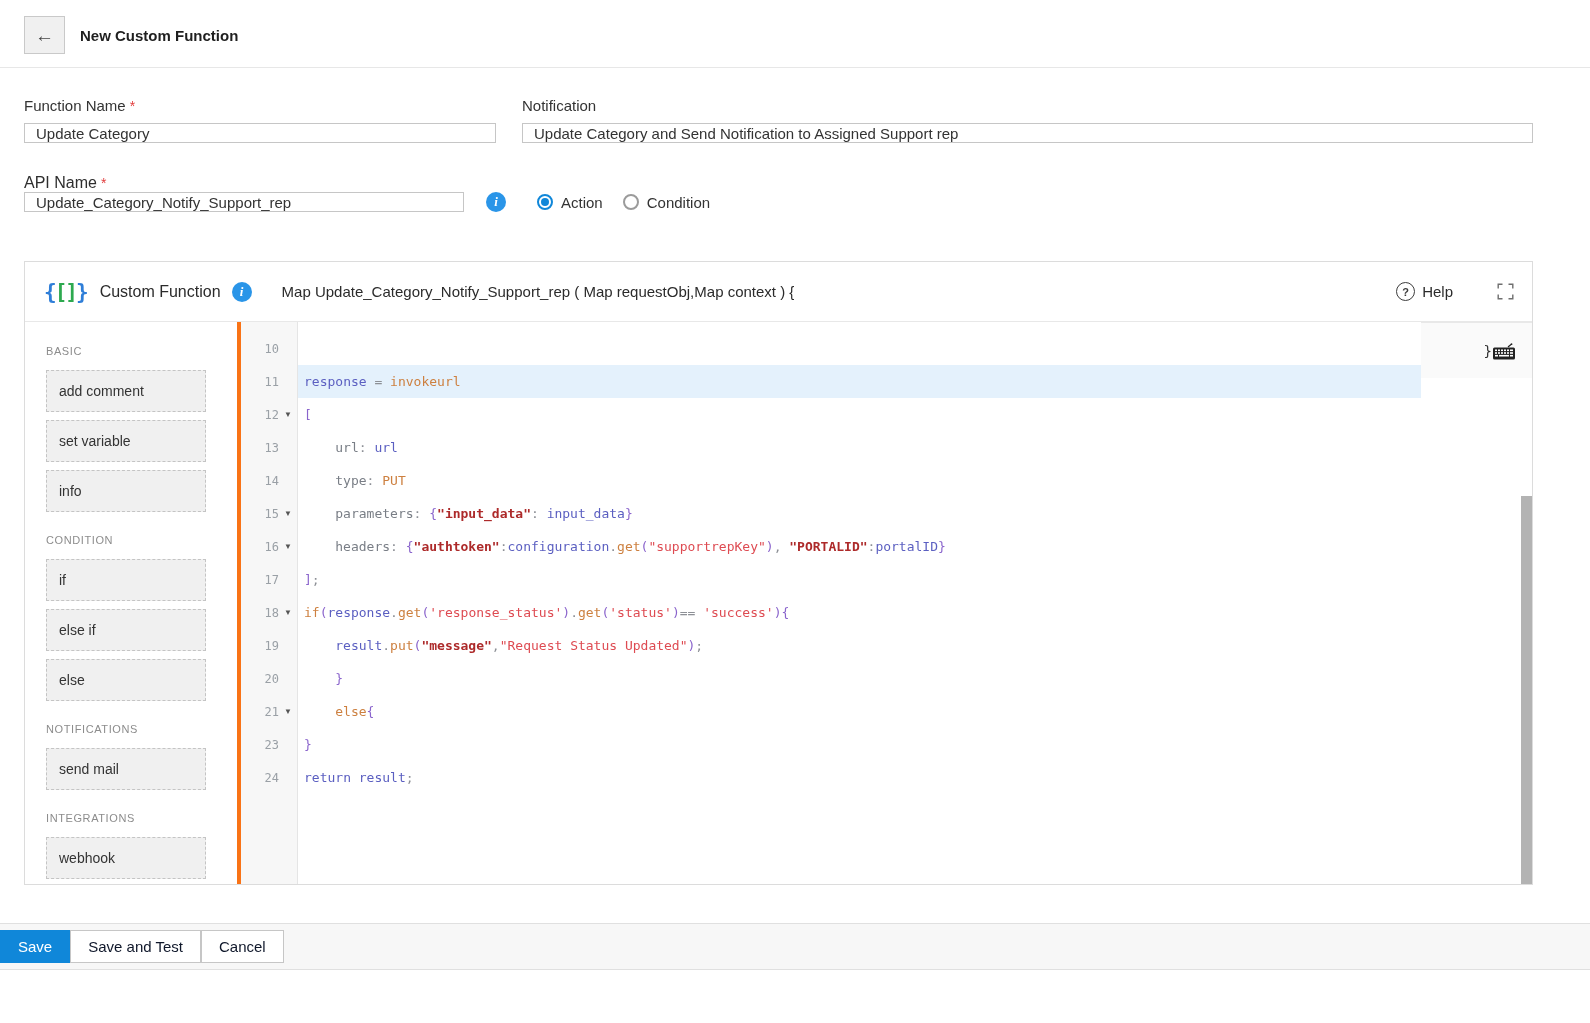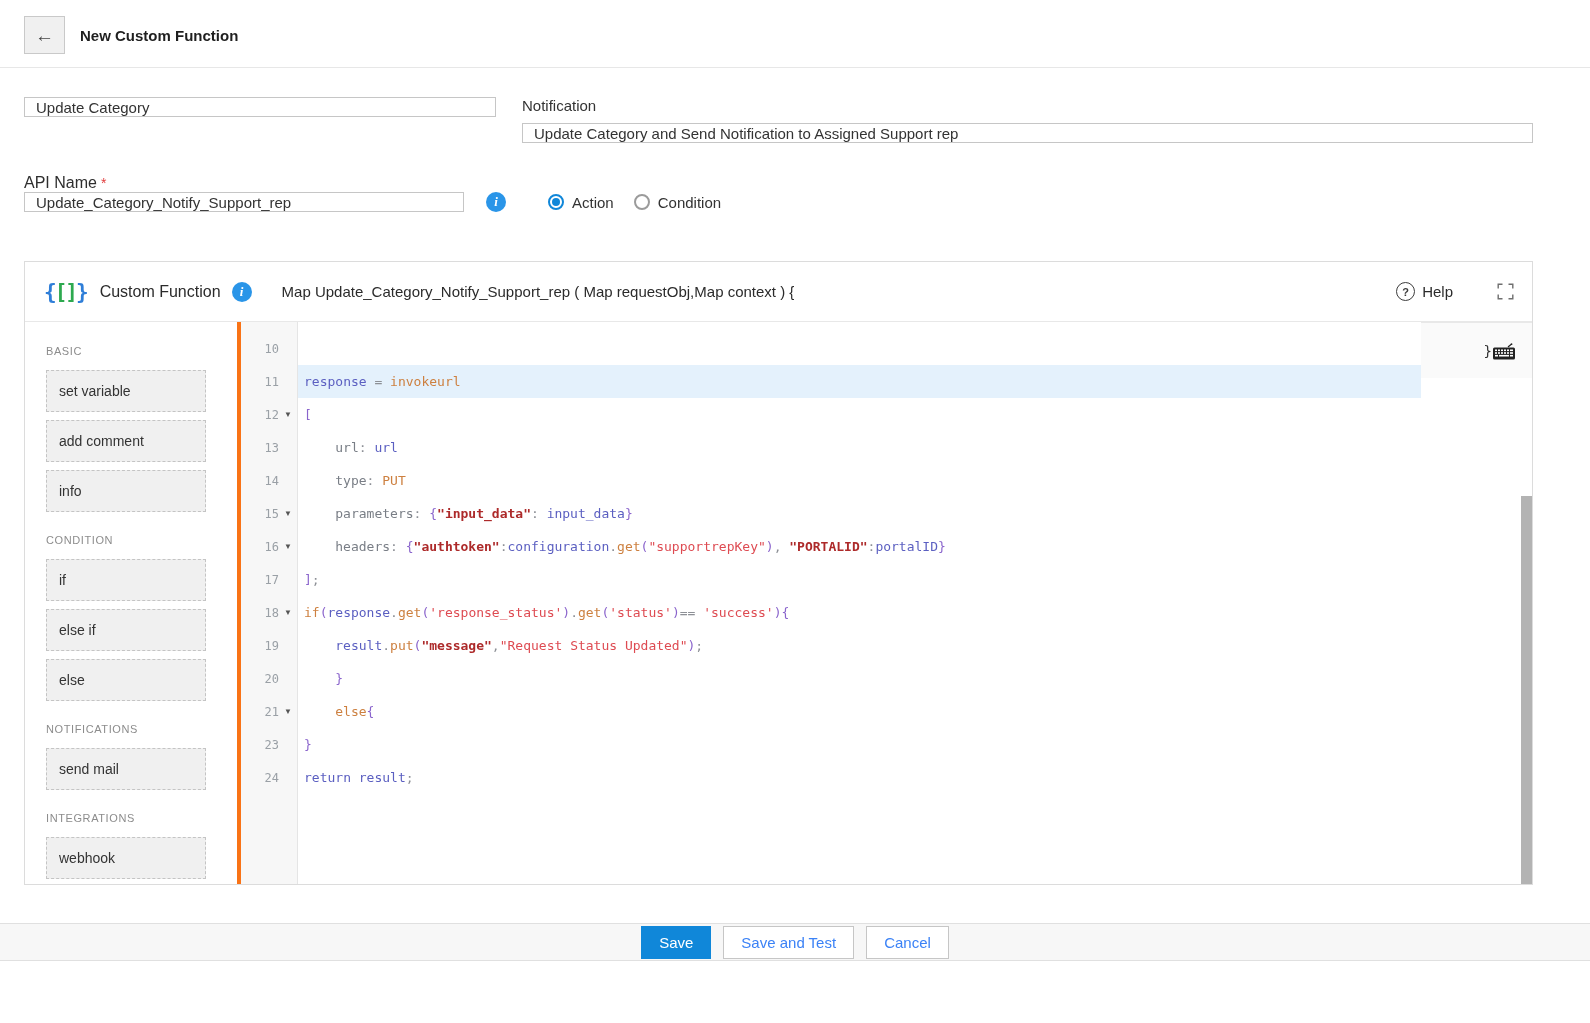--- a/index.html
+++ b/index.html
@@ -23,21 +23,21 @@
     padding: 0 11px; width: 100%; background: #fff; font-family: "Liberation Sans", sans-serif; }
   .col-fn { width: 472px; flex: none; }
   .col-desc { flex: 1; }
   .form-row2 { margin-top: 31px; }
   .api-line { display: flex; align-items: center; }
   .col-api { width: 440px; flex: none; }
   .info-icon { width: 20px; height: 20px; border-radius: 50%; background: #2a95e8; color: #fff;
     font-family: "Liberation Serif", serif; font-style: italic; font-weight: bold; font-size: 13px;
     display: inline-flex; align-items: center; justify-content: center; flex: none; cursor: pointer; }
   .api-info { margin-left: 22px; }
-  .radios { display: flex; align-items: center; margin-left: 42px; gap: 20px; }
+  .radios { display: flex; align-items: center; margin-left: 31px; gap: 20px; }
   .radio { display: flex; align-items: center; gap: 8px; font-size: 15px; color: #333; cursor: pointer; }
   .rdot { width: 16px; height: 16px; border-radius: 50%; border: 2px solid #9b9b9b;
     position: relative; flex: none; background: #fff; }
   .rdot.checked { border-color: #1087d9; }
   .rdot.checked::after { content: ""; position: absolute; left: 2px; top: 2px; width: 8px; height: 8px;
     border-radius: 50%; background: #1087d9; }
 
   
   .panel { margin: 49px 57px 0 24px; border: 1px solid #dcdcdc; height: 624px;
     display: flex; flex-direction: column; }
@@ -91,41 +91,42 @@
   .t-op { color: #8d9096; }
   .vscroll { position: absolute; right: 0; top: 174px; bottom: 0; width: 11px;
     background: #b3b3b3; cursor: pointer; }
   .editor-footer { height: 56px; flex: none; background: #fafafa; border-top: 1px solid #e8e8e8;
     display: flex; align-items: center; padding: 0 16px 0 63px; }
   .closing-brace { font-family: "DejaVu Sans Mono", monospace; font-size: 14px; color: #333; }
   .ef-spacer { flex: 1; }
   .kbd-icon { cursor: pointer; display: inline-flex; }
 
   
-  .action-bar { margin-top: 38px; height: 38px; background: #f7f7f7;
+  .action-bar { margin-top: 38px; height: 47px; background: #f7f7f7;
     border-top: 1px solid #e0e0e0; border-bottom: 1px solid #e0e0e0;
-    display: flex; align-items: center; justify-content: center; gap: 12px; }
+    display: flex; align-items: center; justify-content: flex-start; }
   .btn { height: 33px; font-size: 15px; padding: 0 17px; cursor: pointer;
     font-family: "Liberation Sans", sans-serif; background: #fff; border: 1px solid #c6c6c6;
-    color: #3b82f6; }
+    color: #0f172a; }
   .btn.primary { background: #1087d9; border-color: #1087d9; color: #fff; }
 </style>
 </head>
 <body>
 
 <div class="topbar">
   <div class="back-btn">
     <span class="back-arrow">←</span>
   </div>
   <h1 class="page-title">New Custom Function</h1>
 </div>
 
 <div class="form">
   <div class="form-row1">
     <div class="field col-fn">
+      <label><span>Function Name</span><span class="req">*</span></label>
       <input class="txt-input" value="Update Category" style="">
     </div>
     <div class="field col-desc">
       <label><span>Notification</span></label>
       <input class="txt-input" value="Update Category and Send Notification to Assigned Support rep" style="">
     </div>
   </div>
   <div class="form-row2">
     <label><span>API Name</span><span class="req">*</span></label>
     <div class="api-line">
@@ -160,22 +161,22 @@
     </span>
     <span class="fs-icon">
       <svg width="17" height="17" viewBox="0 0 17 17">
           <path d="M1.2 5.5V1.2h4.3 M11.5 1.2h4.3v4.3 M15.8 11.5v4.3h-4.3 M5.5 15.8H1.2v-4.3" stroke="#6f6f6f" fill="none" stroke-width="1.4"></path>
         </svg>
     </span>
   </div>
   <div class="panel-body">
     <aside class="snippets" id="snippets">
         <div class="grp-label">BASIC</div>
+        <button class="snip-btn">add comment</button>
         <button class="snip-btn">set variable</button>
-        <button class="snip-btn">add comment</button>
         <button class="snip-btn">info</button>
         <div class="grp-label">CONDITION</div>
         <button class="snip-btn">if</button>
         <button class="snip-btn">else if</button>
         <button class="snip-btn">else</button>
         <div class="grp-label">NOTIFICATIONS</div>
         <button class="snip-btn">send mail</button>
         <div class="grp-label">INTEGRATIONS</div>
         <button class="snip-btn">webhook</button>
       </aside>

